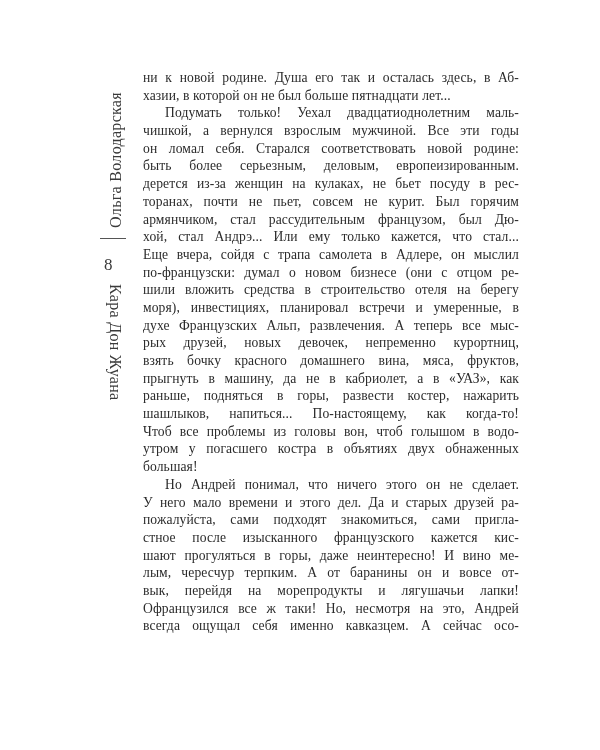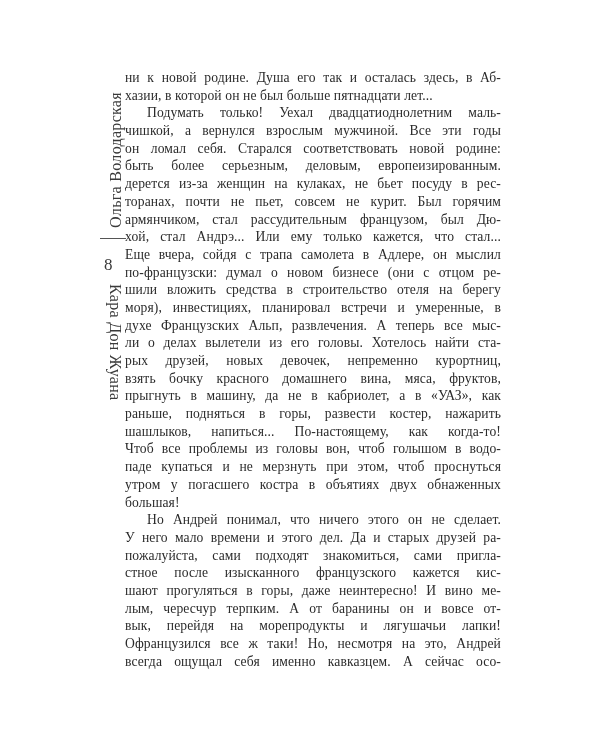--- a/index.html
+++ b/index.html
@@ -4,21 +4,21 @@
 <style>
   html, body { margin: 0; padding: 0; }
   body {
     width: 600px; height: 750px; background: #ffffff;
     position: relative; overflow: hidden;
     font-family: "DejaVu Serif", "Liberation Serif", serif;
     color: #2a2a2a;
   }
   .page { position: absolute; left: 0; top: 0; width: 600px; height: 750px; background: #fff; }
   .text-block {
-    position: absolute; left: 125px; top: 69px; width: 376px;
+    position: absolute; left: 143px; top: 69px; width: 376px;
     font-size: 13.6px; line-height: 17.7px;
     font-family: "Liberation Serif", "DejaVu Serif", serif;
     color: #2b2b2b; letter-spacing: 0.1px;
   }
   .line { display: block; white-space: nowrap; text-align: justify; text-align-last: justify; height: 17.7px; overflow: visible; }
   .line.last { text-align-last: left; }
   .line.indent { padding-left: 22px; }
   .running-head {
     position: absolute; left: 88px; top: 60px; width: 50px; height: 640px;
   }
@@ -62,28 +62,26 @@
       <span class="line">быть более серьезным, деловым, европеизированным.</span>
       <span class="line">дерется из-за женщин на кулаках, не бьет посуду в рес-</span>
       <span class="line">торанах, почти не пьет, совсем не курит. Был горячим</span>
       <span class="line">армянчиком, стал рассудительным французом, был Дю-</span>
       <span class="line">хой, стал Андрэ... Или ему только кажется, что стал...</span>
       <span class="line">Еще вчера, сойдя с трапа самолета в Адлере, он мыслил</span>
       <span class="line">по-французски: думал о новом бизнесе (они с отцом ре-</span>
       <span class="line">шили вложить средства в строительство отеля на берегу</span>
       <span class="line">моря), инвестициях, планировал встречи и умеренные, в</span>
       <span class="line">духе Французских Альп, развлечения. А теперь все мыс-</span>
-      <span class="line">ли о делах вылетели из его головы. Хотелось найти ста-</span>
       <span class="line">рых друзей, новых девочек, непременно курортниц,</span>
       <span class="line">взять бочку красного домашнего вина, мяса, фруктов,</span>
       <span class="line">прыгнуть в машину, да не в кабриолет, а в «УАЗ», как</span>
       <span class="line">раньше, подняться в горы, развести костер, нажарить</span>
       <span class="line">шашлыков, напиться... По-настоящему, как когда-то!</span>
       <span class="line">Чтоб все проблемы из головы вон, чтоб голышом в водо-</span>
-      <span class="line">паде купаться и не мерзнуть при этом, чтоб проснуться</span>
       <span class="line">утром у погасшего костра в объятиях двух обнаженных</span>
       <span class="line last">большая!</span>
       <span class="line indent">Но Андрей понимал, что ничего этого он не сделает.</span>
       <span class="line">У него мало времени и этого дел. Да и старых друзей ра-</span>
       <span class="line">пожалуйста, сами подходят знакомиться, сами пригла-</span>
       <span class="line">стное после изысканного французского кажется кис-</span>
       <span class="line">шают прогуляться в горы, даже неинтересно! И вино ме-</span>
       <span class="line">лым, чересчур терпким. А от баранины он и вовсе от-</span>
       <span class="line">вык, перейдя на морепродукты и лягушачьи лапки!</span>
       <span class="line">Офранцузился все ж таки! Но, несмотря на это, Андрей</span>

